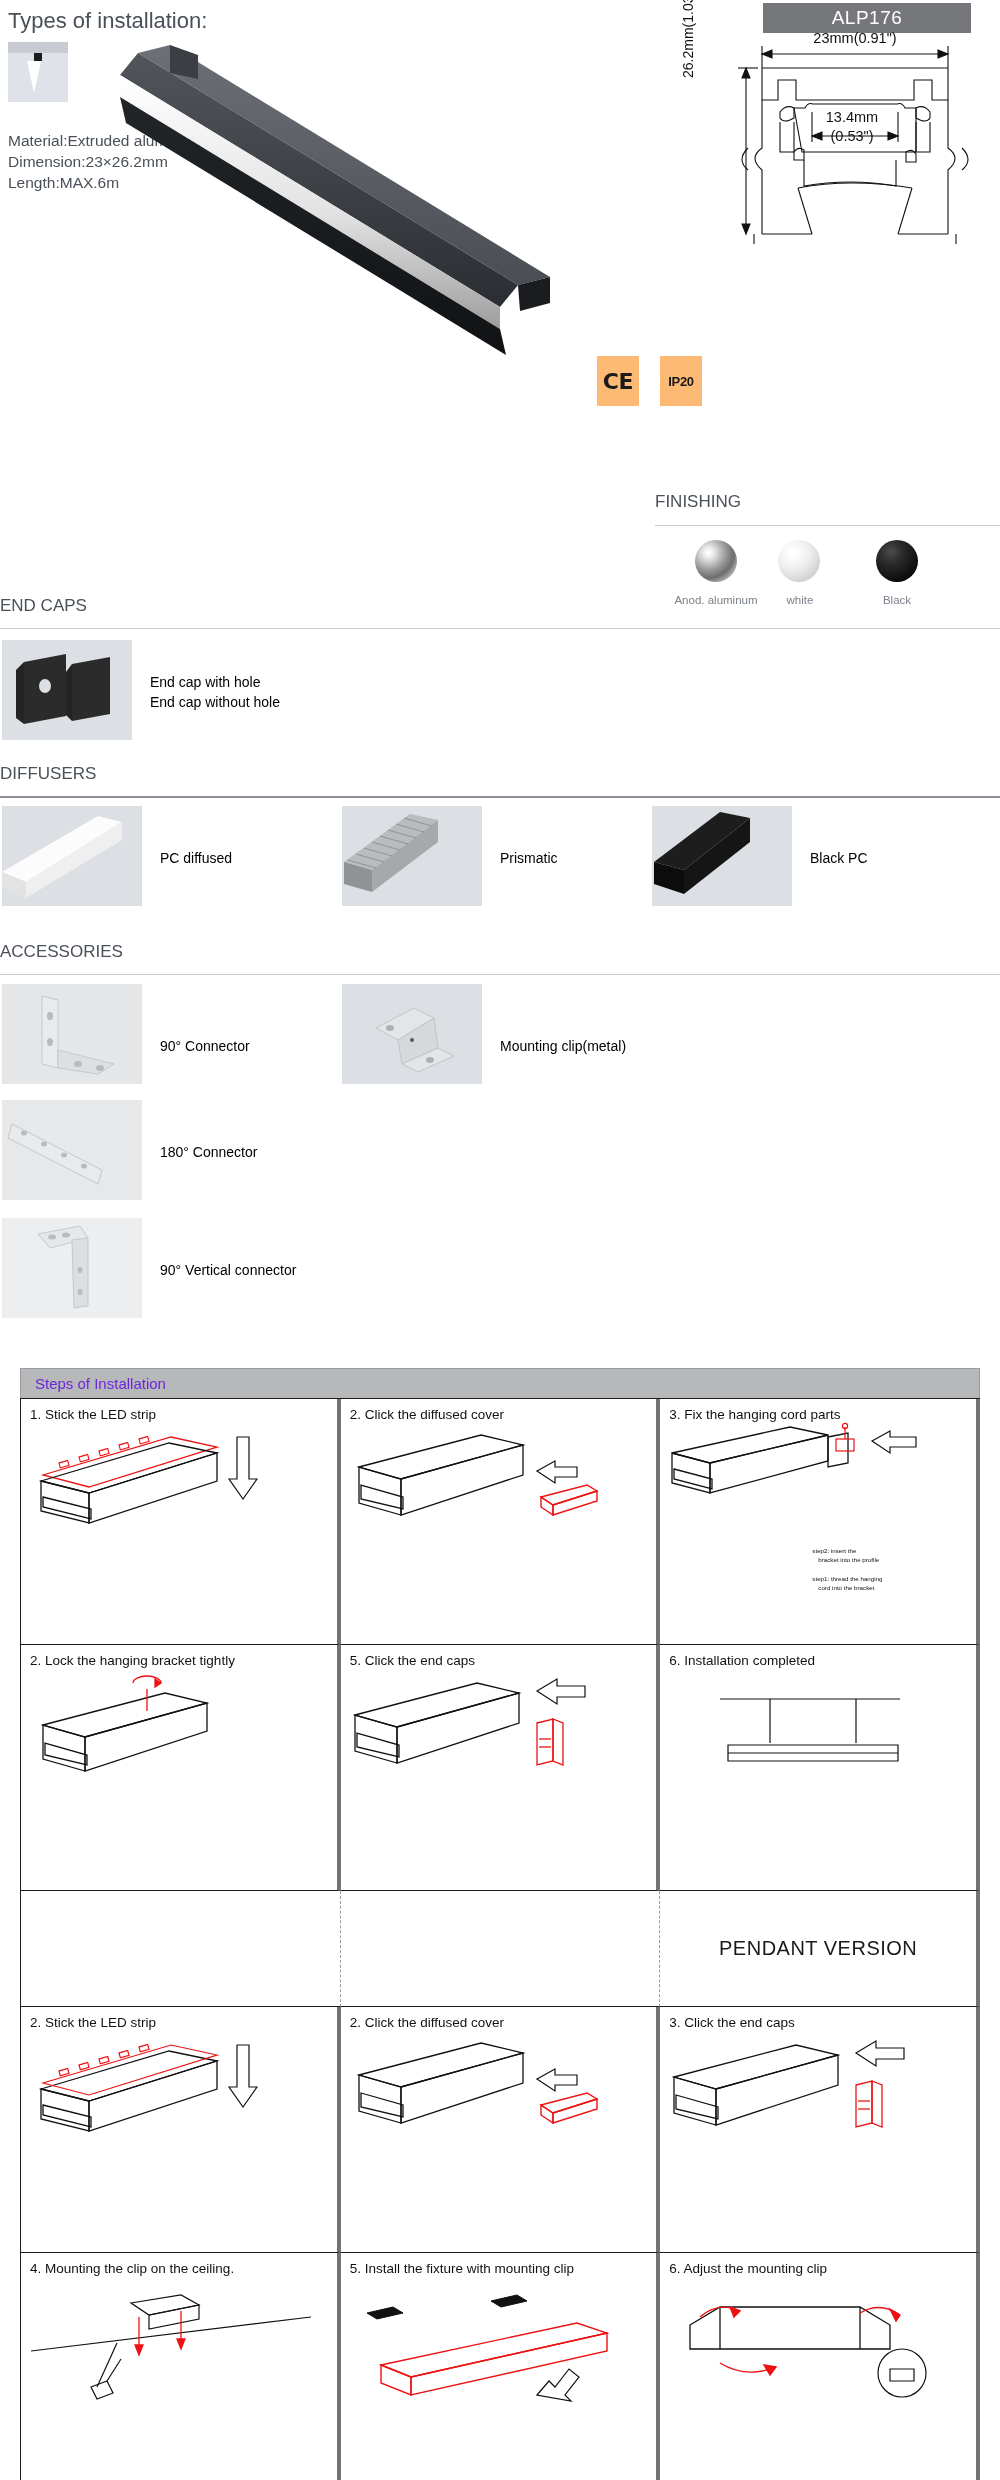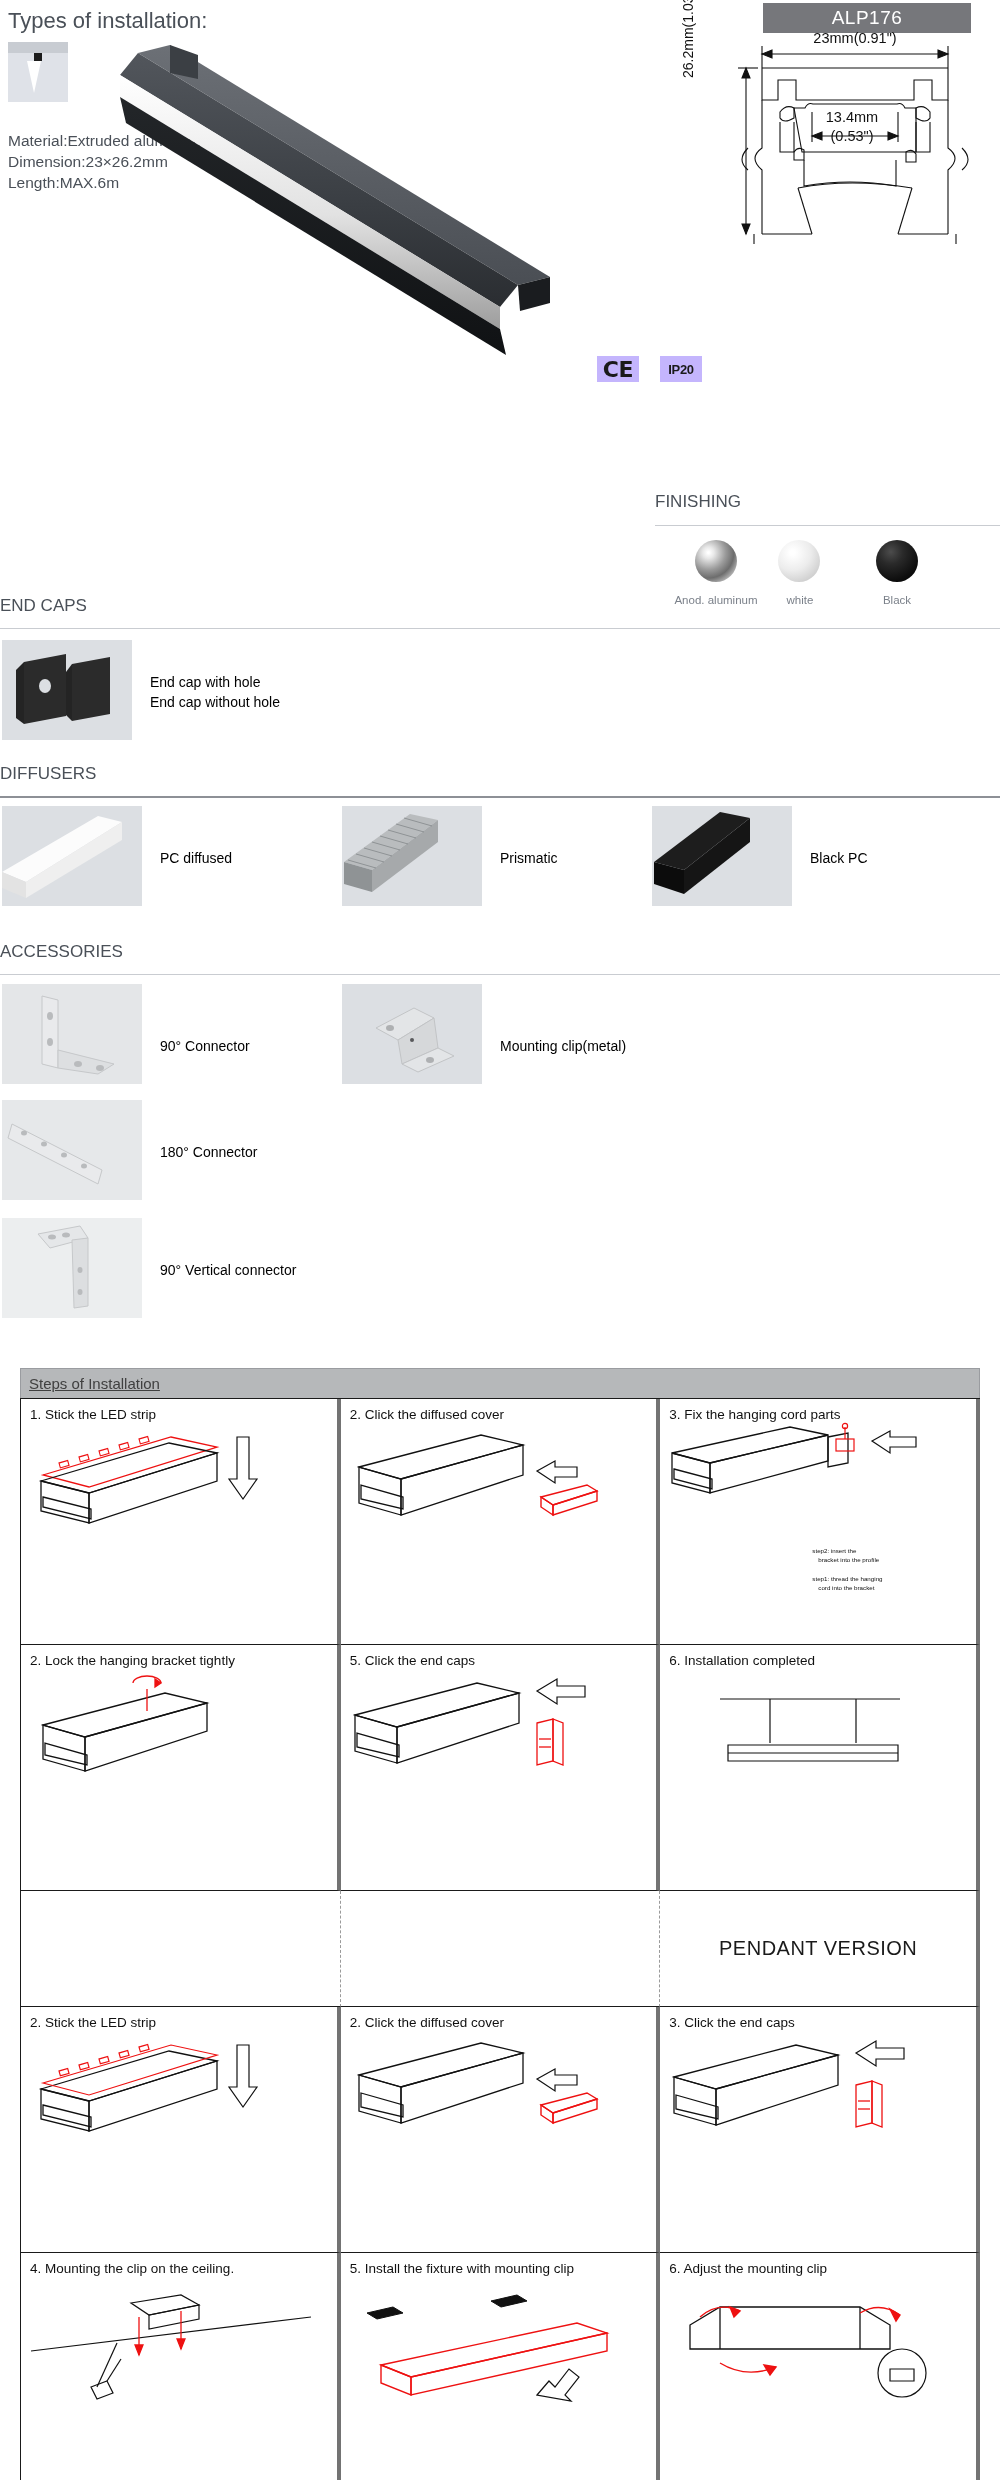--- a/index.html
+++ b/index.html
@@ -25,21 +25,21 @@
     border-left:7px solid transparent; border-right:7px solid transparent;
     border-top:32px solid #ffffff;
   }
   .spec-lines { position:absolute; left:8px; top:130px; font-size:15.5px; line-height:21px; color:#4a5058; }
 
   
   .hero { position:absolute; left:120px; top:45px; width:420px; height:310px; }
 
   
   .badge {
-    position:absolute; width:42px; height:26px; background:#c4b5fd;
+    position:absolute; width:42px; height:50px; background:#fdba74;
     display:flex; align-items:center; justify-content:center;
     font-size:13px; font-weight:bold; color:#1a1a1a; letter-spacing:-0.3px;text-align:center;
   }
   .badge .ce { font-size:22px; font-family:"DejaVu Sans", sans-serif; font-weight:bold; }
 
   
   .drawing { position:absolute; left:700px; top:38px; width:300px; height:230px; }
   .code-tag {
     position:absolute; left:763px; top:3px; width:208px; height:30px;
     background:#76777b; color:#ffffff; font-size:19px;
@@ -66,23 +66,23 @@
   .fin-rule { position:absolute; left:655px; top:525px; width:345px; height:1px; background:#c9ccd1; }
   .swatch { position:absolute; width:42px; height:42px; border-radius:50%; }
   .sw-alu { background:radial-gradient(circle at 32% 30%, #ffffff 2%, #e8e8e8 14%, #9a9a9a 42%, #6d6d6d 62%, #c9c9c9 84%, #8a8a8a 100%); }
   .sw-white { background:radial-gradient(circle at 35% 30%, #ffffff 6%, #ececec 45%, #cfcfcf 78%, #bdbdbd 100%); }
   .sw-black { background:radial-gradient(circle at 35% 28%, #4a4a4a 2%, #2a2a2a 30%, #0e0e0e 70%, #000000 100%); }
   .sw-label { position:absolute; font-size:11.5px; color:#7b818a; text-align:center; }
 
   
   .steps-wrap { position:absolute; left:20px; top:1368px; width:960px; }
   .steps-title {
-    height:30px; background:#b6b8ba; color:#404040;
-    font-size:15px; display:flex; align-items:center; padding-left:8px;
-    border:1px solid #9a9ca0; border-bottom:none;text-decoration:underline;
+    height:30px; background:#b6b8ba; color:#6d28d9;
+    font-size:15px; display:flex; align-items:center; padding-left:14px;
+    border:1px solid #9a9ca0; border-bottom:none;
   }
   .grid { display:grid; grid-template-columns:1fr 1fr 1fr; border-left:1px solid #1a1a1a; border-top:1px solid #1a1a1a; }
   .cell { border-right:4px solid #737373; border-bottom:1px solid #1a1a1a; position:relative; background:#fff; }
   .cell.h { min-height:246px; }
   .cell.short { min-height:116px; }
   .cell.blank-dash { border-right:1px dashed #9a9a9a; }
   .cell-label { font-size:13.5px; color:#111; padding:7px 0 0 9px; line-height:17px; }
   .version-label {
     display:flex; align-items:center; justify-content:center;
     height:100%; font-size:20px; color:#1a1a1a; letter-spacing:0.5px;

